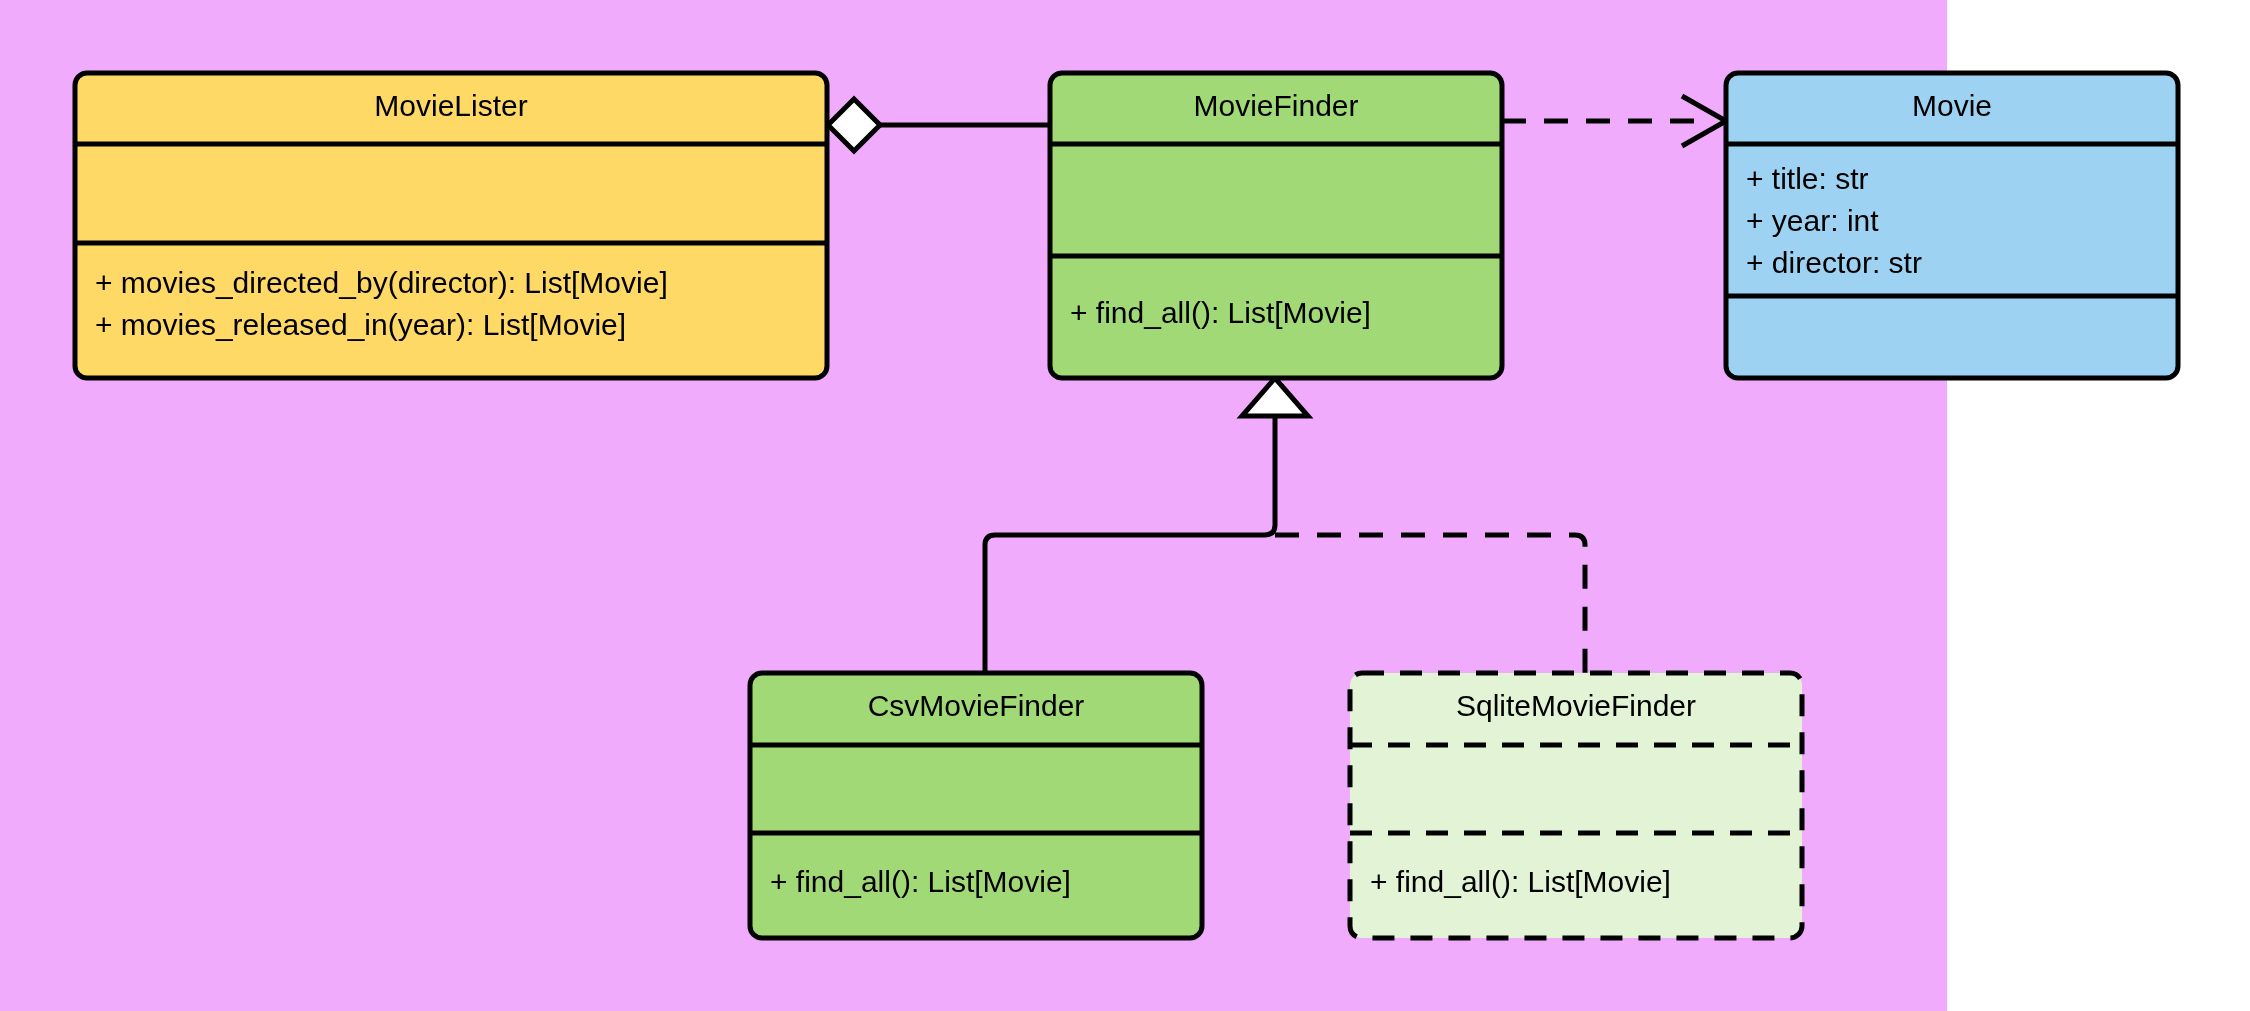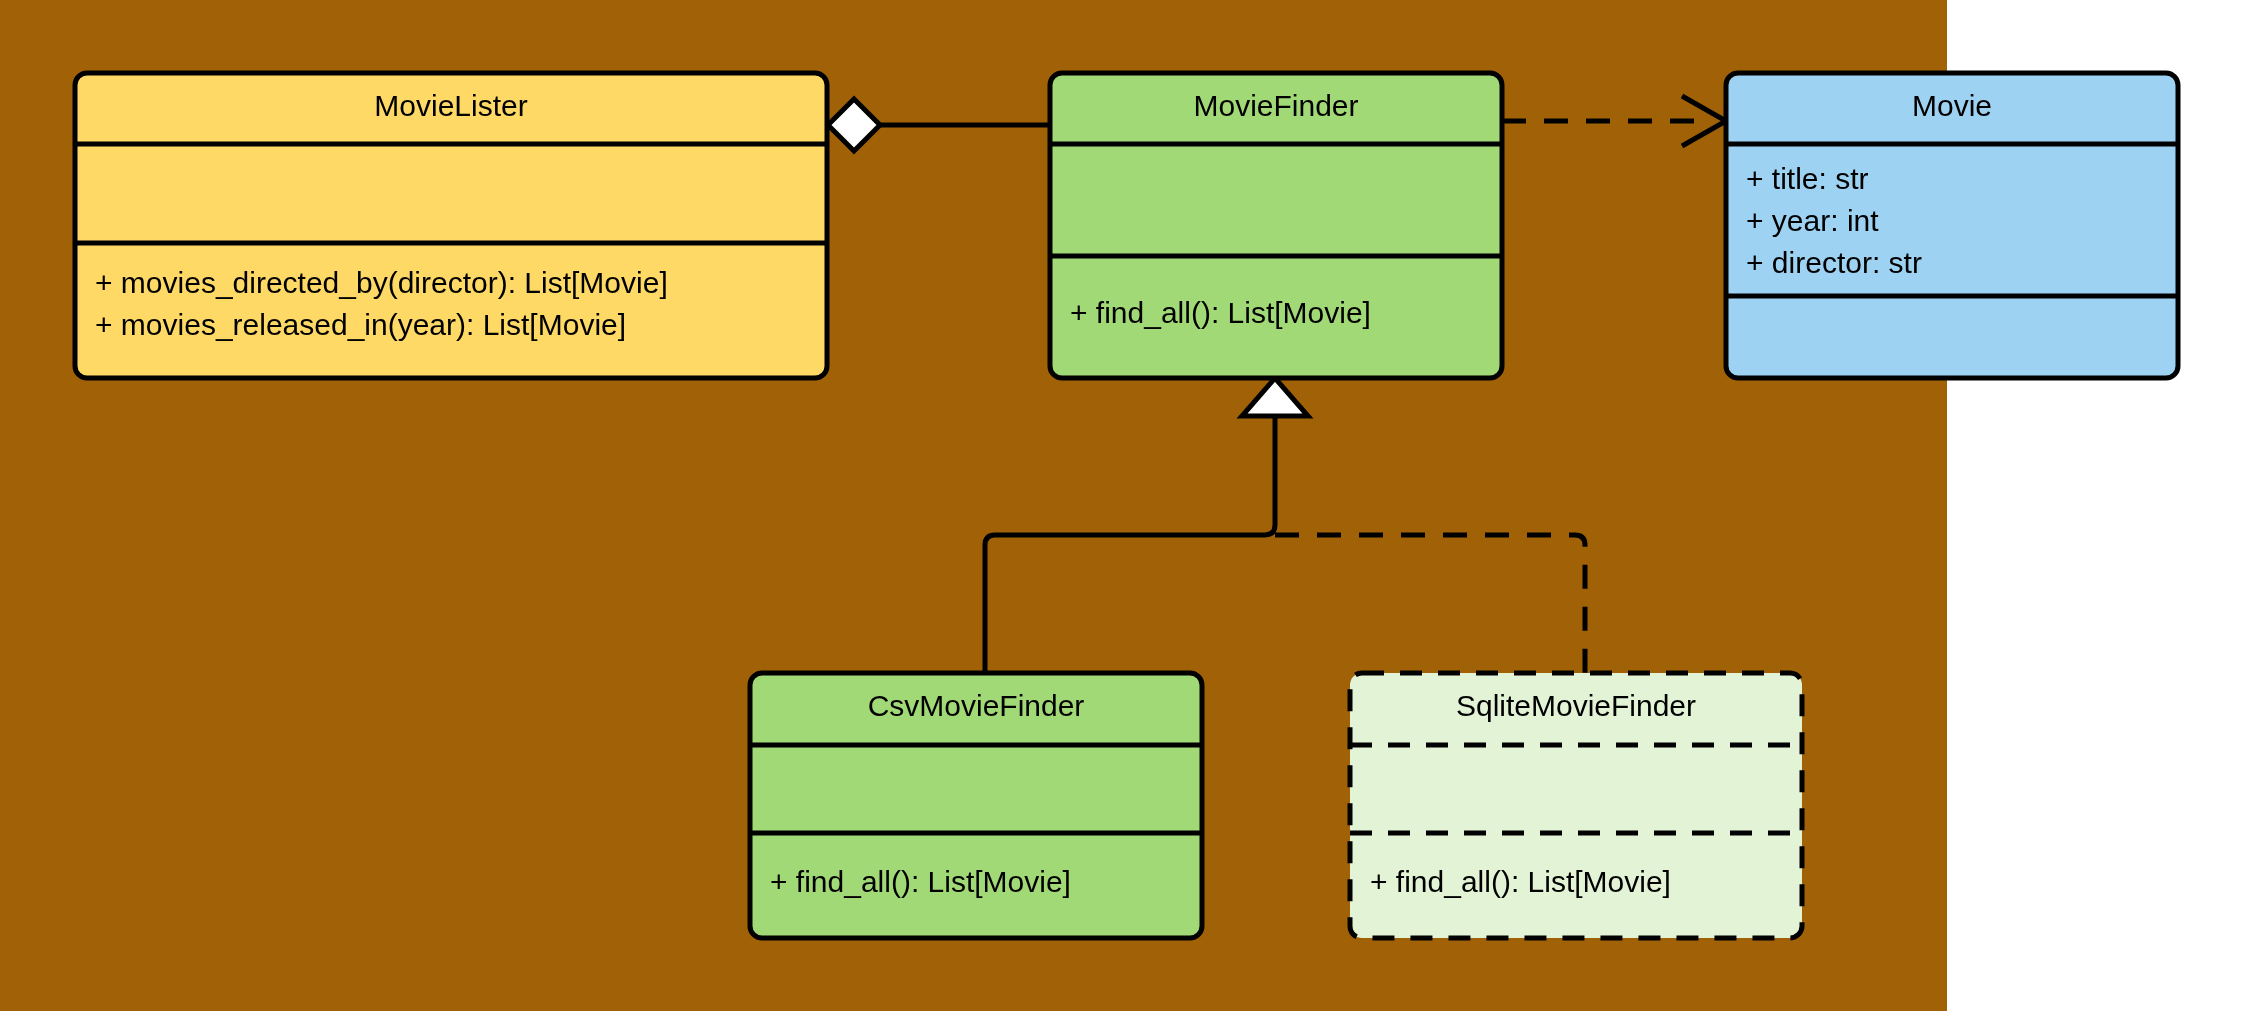--- a/index.html
+++ b/index.html
@@ -10,21 +10,21 @@
   body {
     width: 2250px;
     height: 1011px;
     font-family: "Liberation Sans", sans-serif;
     overflow: hidden;
   }
   #diagram-root {
     position: relative;
     width: 1947px;
     height: 1011px;
-    background: #a16207;
+    background: #f0abfc;
     text-decoration: underline;
   }
   svg#uml-canvas {
     display: block;
     width: 2250px;
     height: 1011px;
   }
   .cls-box-fill {
     stroke: #000000;
     stroke-width: 5;

